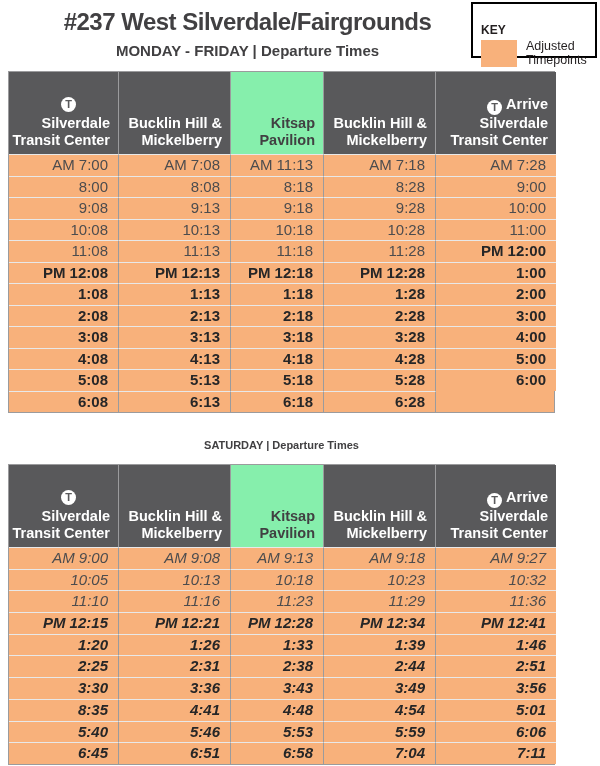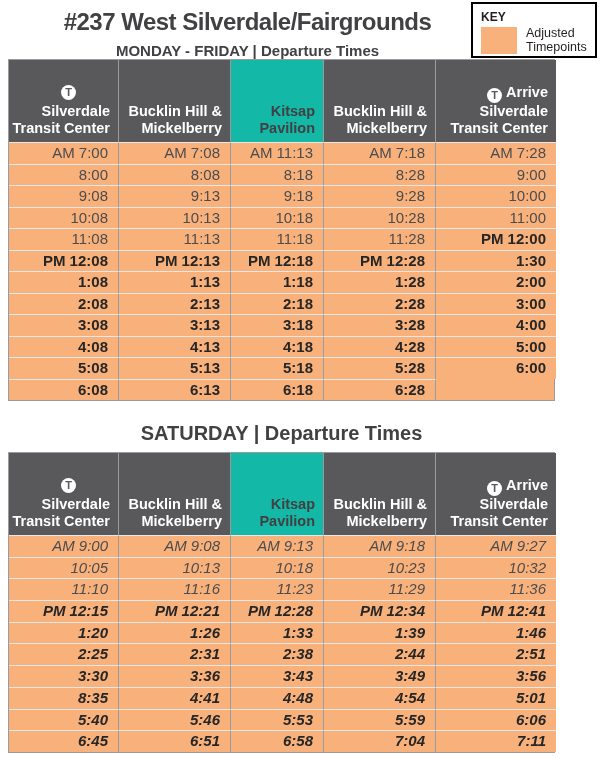--- a/index.html
+++ b/index.html
@@ -1,53 +1,53 @@
 <!DOCTYPE html>
 <html><head>
 <meta charset="utf-8">
 <style>
   * { box-sizing: border-box; margin: 0; padding: 0; }
   html,body { width: 600px; height: 766px; background: #ffffff; overflow: hidden;
               font-family: "Liberation Sans", sans-serif; }
 
-  .top { position: relative; height: 59px; width: 600px; }
+  .top { position: relative; height: 71px; width: 600px; }
   .titles { position: absolute; left: 20px; top: 7px; width: 455px; text-align: center; color: #414042; }
   .title { font-size: 24px; font-weight: 700; letter-spacing: -0.5px; line-height: 30px; }
   .subtitle { font-size: 15px; font-weight: 700; line-height: 24px; margin-top: 2px; }
 
   .key-box { position: absolute; right: 3px; top: 2px; width: 126px; height: 56px;
-             background: #fff; border: 2px solid #000; padding: 6px 6px 3px 8px; }
+             background: #fff; border: 2px solid #000; padding: 19px 6px 3px 8px; }
   .key-label { font-size: 12px; font-weight: 700; color: #231f20; }
   .key-row { display: flex; align-items: center; margin-top: 2px; }
   .swatch { width: 36px; height: 27px; background: #F8B17B; flex: 0 0 auto; }
   .swatch-label { font-size: 12.5px; font-weight: 400; color: #231f20; line-height: 1.15;
                   margin-left: 9px; }
 
   .ttable { display: grid; grid-template-columns: 110px 112px 93px 112px 120px;
             width: 547px; margin-left: 8px; border: 1px solid #9B9B9D; background: #F8B17B; }
   .hcell { height: 82px; background: #59595B; color: #ffffff; font-weight: 700;
            font-size: 14.5px; line-height: 16.5px; text-align: right;
            display: flex; flex-direction: column; justify-content: flex-end; align-items: flex-end;
            padding: 0 8px 6px 0; border-right: 1px solid #9B9B9D; }
   .hcell:nth-child(5) { border-right: none; }
-  .hcell.hl { background: #14b8a6; color: #414042; text-align: right; }
+  .hcell.hl { background: #86efac; color: #414042; text-align: right; }
   .icon-line { margin: 0 30px 3px 0; }
   .ticon { display: inline-flex; width: 15px; height: 15px; border-radius: 50%;
            background: #ffffff; color: #59595B; font-size: 11px; font-weight: 700;
            align-items: center; justify-content: center; vertical-align: -2px; margin-right: 4px; }
   .cell { height: 21.5px; line-height: 20.5px; font-size: 15px; text-align: right;
           padding-right: 10px; color: #4C4C4E; background: #F8B17B;
           border-right: 1px solid #9B9B9D; border-top: 1px solid #E8E8E8; }
   .cell:nth-child(5n+1) { border-left: none; }
   .ttable .cell:nth-child(5n) { border-right: none; }
   .cell.b { font-weight: 700; color: #262627; }
   .sat .cell { height: 21.7px; font-style: italic; }
 
   .sat-heading { width: 547px; margin: 21px 0 8px 8px; text-align: center;
-                 font-size: 20px; font-weight: 700; color: #414042; line-height: 22px; }
+                 font-size: 11px; font-weight: 700; color: #414042; line-height: 22px; }
 </style>
 </head>
 <body>
 
 <div class="top">
   <div class="titles">
     <div class="title">#237 West Silverdale/Fairgrounds</div>
     <div class="subtitle">MONDAY - FRIDAY | Departure Times</div>
   </div>
   <div class="key-box">
@@ -104,21 +104,21 @@
     <div class="cell">11:00</div>
     <div class="cell">11:08</div>
     <div class="cell">11:13</div>
     <div class="cell">11:18</div>
     <div class="cell">11:28</div>
     <div class="cell b">PM 12:00</div>
     <div class="cell b">PM 12:08</div>
     <div class="cell b">PM 12:13</div>
     <div class="cell b">PM 12:18</div>
     <div class="cell b">PM 12:28</div>
-    <div class="cell b">1:30</div>
+    <div class="cell b">1:00</div>
     <div class="cell b">1:08</div>
     <div class="cell b">1:13</div>
     <div class="cell b">1:18</div>
     <div class="cell b">1:28</div>
     <div class="cell b">2:00</div>
     <div class="cell b">2:08</div>
     <div class="cell b">2:13</div>
     <div class="cell b">2:18</div>
     <div class="cell b">2:28</div>
     <div class="cell b">3:00</div>

